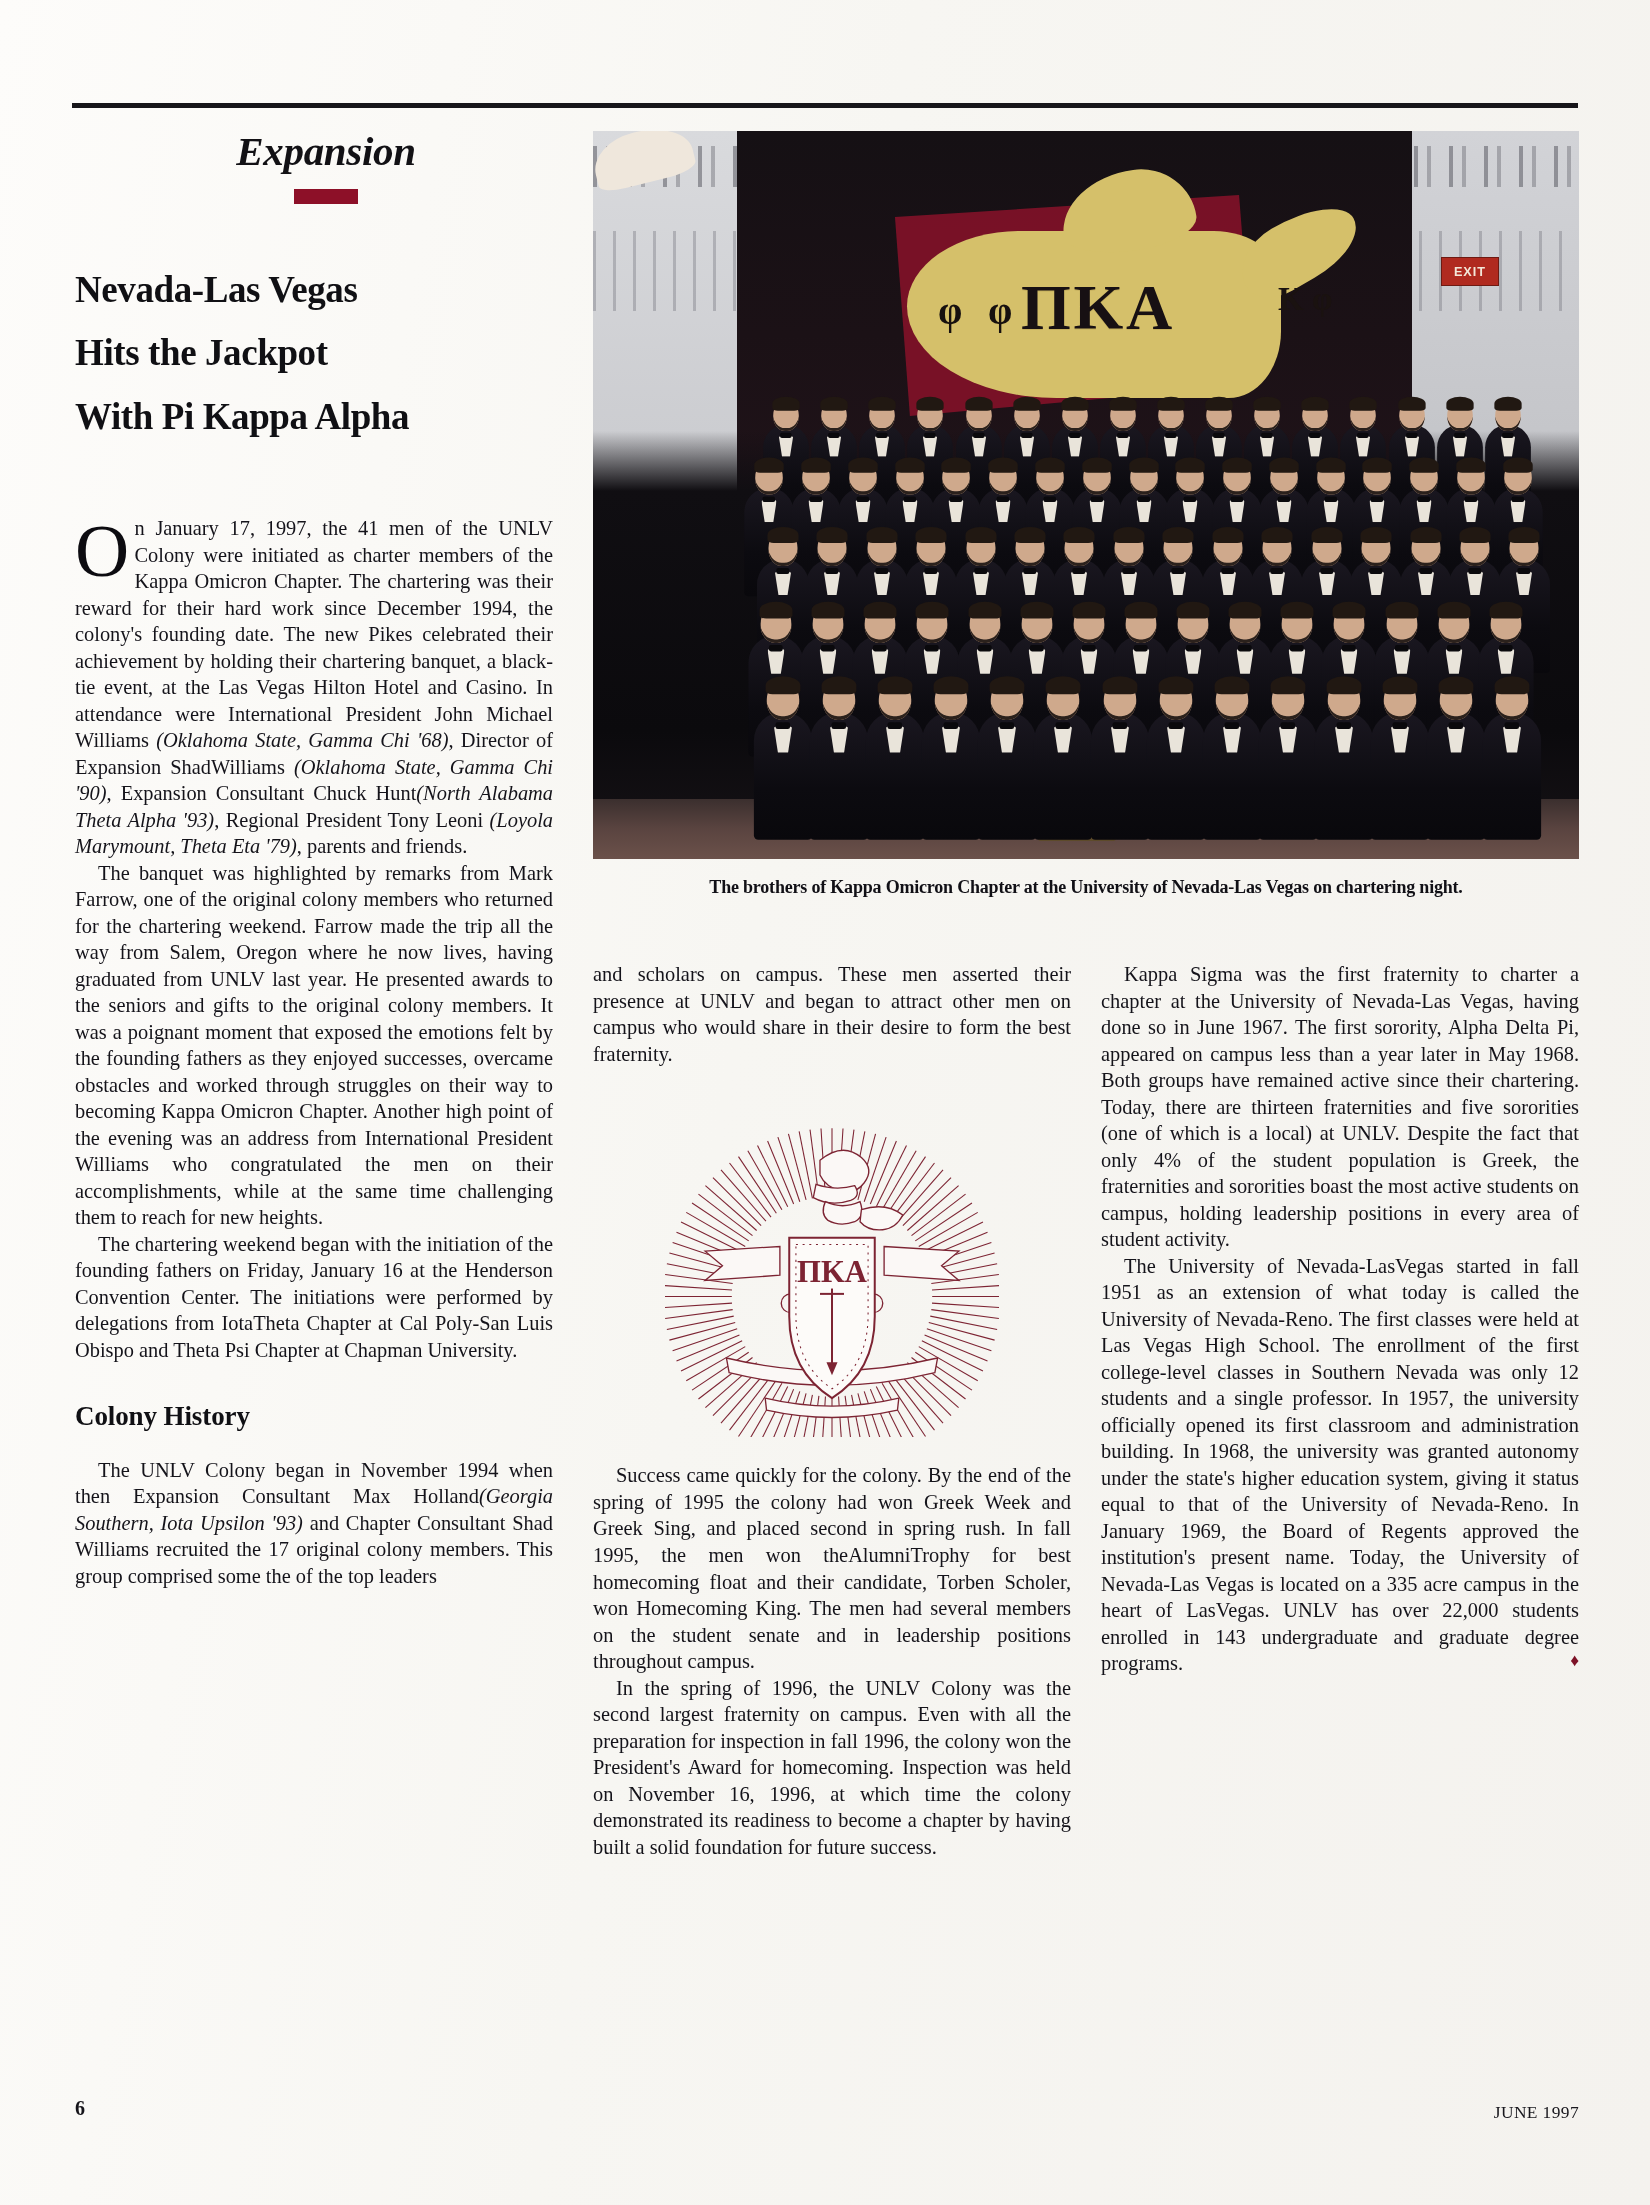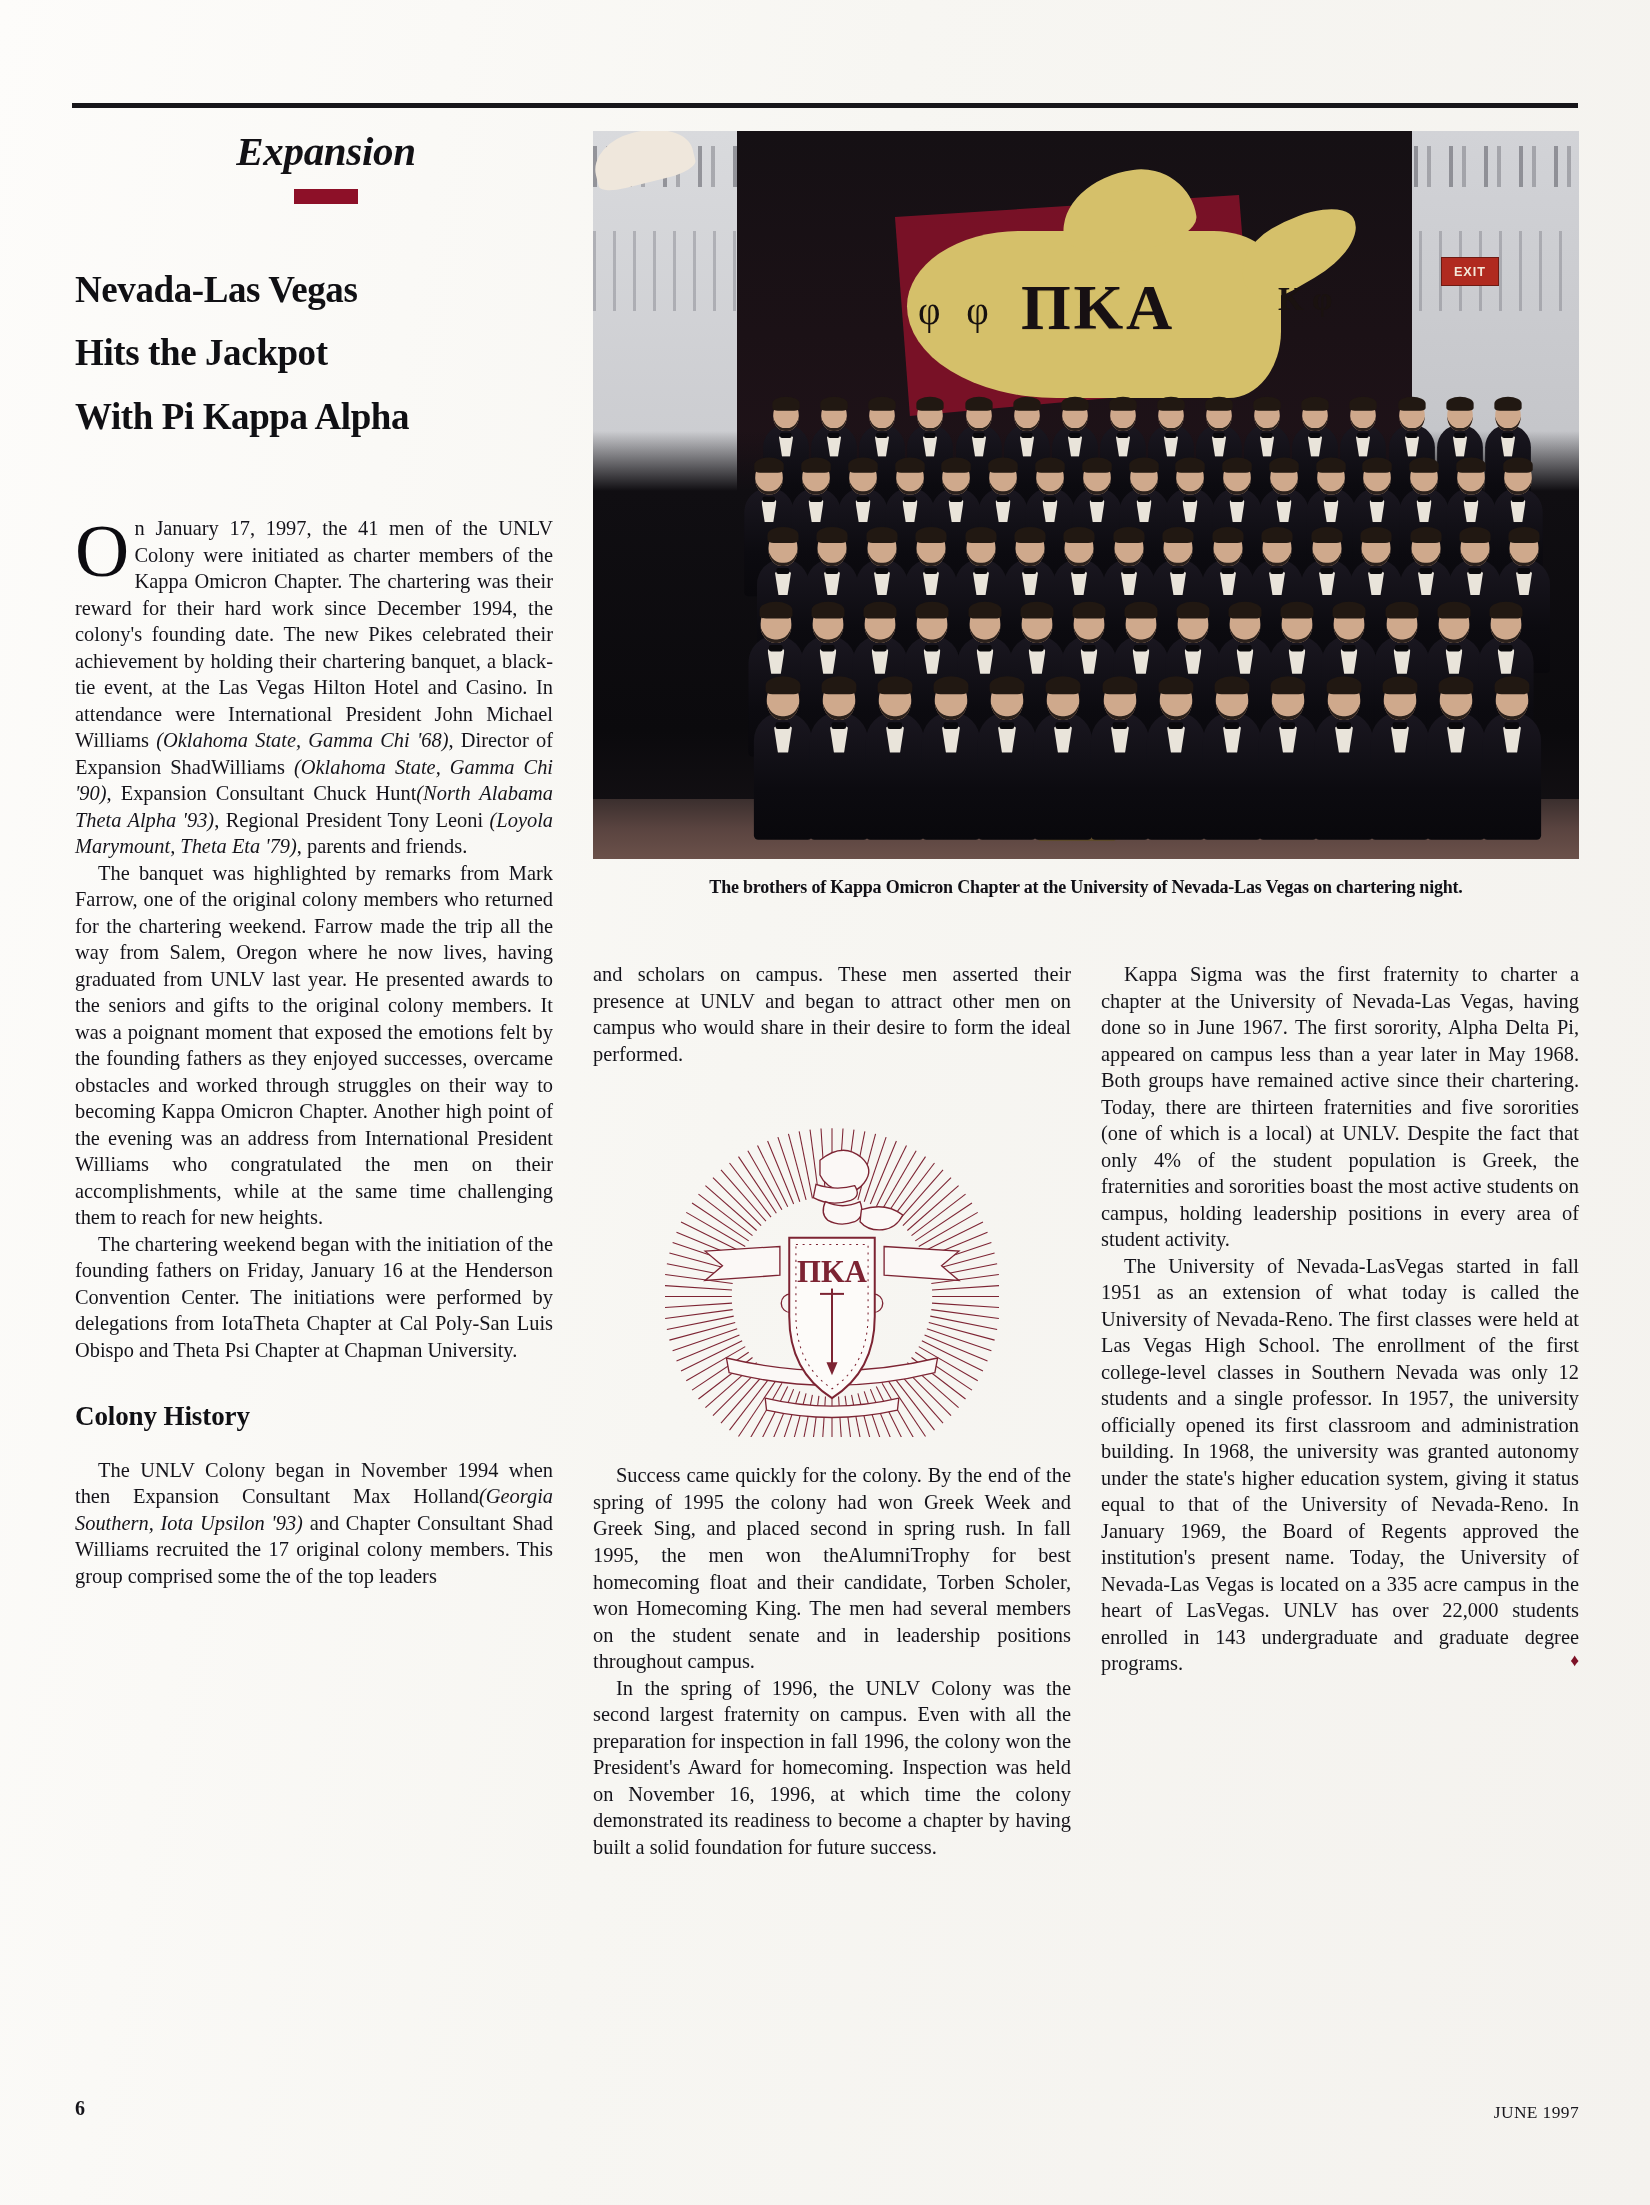--- a/index.html
+++ b/index.html
@@ -178,22 +178,22 @@
     border-radius: 40% 60% 50% 30% / 60% 50% 50% 40%;
     transform: rotate(-30deg);
   }
   .gold-letters {
     position: absolute; left: 428px; top: 140px;
     font-size: 64px; font-weight: 700; color: #171013;
     letter-spacing: 2.7px; font-family: "Liberation Serif", serif;
     text-shadow: 0 0.7px 0 #c5ae5d;
   }
   .phi-pair {
-    position: absolute; left: 325px; top: 157px;
-    font-size: 39px; color: #16100f; letter-spacing: 8px; font-weight: 400;
+    position: absolute; left: 345px; top: 157px;
+    font-size: 39px; color: #16100f; letter-spacing: 8px; font-weight: 700;
   }
   .gold-small {
     position: absolute; left: 685px; top: 150px;
     font-size: 33px; color: #1a1210; font-weight: 700;
   }
   .exit-sign {
     position: absolute; right: 80px; top: 126px;
     width: 56px; height: 27px; background: #b02a1f;
     color: #f3e7d8; font-size: 12.7px; font-weight: 700;
     letter-spacing: 1px; display: flex; align-items: center;
@@ -827,21 +827,21 @@
             <div class="shirt"></div>
             <div class="bow"></div>
           </div>
         </div>
     </div>
   </div>
 
   <div class="caption">The brothers of Kappa Omicron Chapter at the University of Nevada-Las Vegas on chartering night.</div>
 
   <div class="body-col" id="col2">
-    <p class="first">and scholars on campus. These men asserted their presence at UNLV and began to attract other men on campus who would share in their desire to form the ideal performed.</p>
+    <p class="first">and scholars on campus. These men asserted their presence at UNLV and began to attract other men on campus who would share in their desire to form the best fraternity.</p>
 
     <div class="crest-wrap">
       <svg viewBox="0 0 500 510" xmlns="http://www.w3.org/2000/svg" style="font-size:30.5px">
         <g id="rays" stroke="#7d2433" stroke-width="1.6" fill="none">
             <line x1="400.0" y1="300.0" x2="502.0" y2="300.0"></line>
             <line x1="399.7" y1="309.8" x2="501.5" y2="316.5"></line>
             <line x1="398.7" y1="319.6" x2="499.8" y2="332.9"></line>
             <line x1="397.1" y1="329.3" x2="497.2" y2="349.2"></line>
             <line x1="394.9" y1="338.8" x2="493.4" y2="365.2"></line>
             <line x1="392.0" y1="348.2" x2="488.6" y2="381.0"></line>

